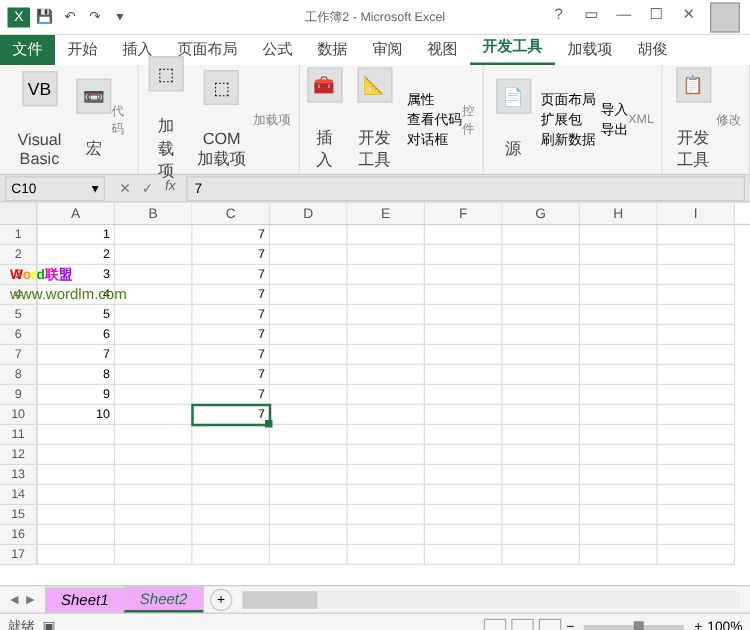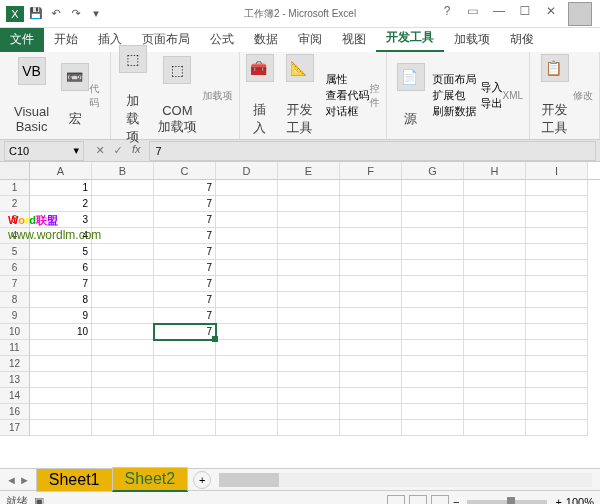--- a/index.html
+++ b/index.html
@@ -45,21 +45,21 @@
 .watermark .line1 .w1{color:#ff0000;}
 .watermark .line1 .w2{color:#ff9900;}
 .watermark .line1 .w3{color:#ffff00;}
 .watermark .line1 .w4{color:#00aa00;}
 .watermark .line1 .w5{color:#ff00cc;}
 .watermark .line1 .w6{color:#9900ff;}
 .watermark .line2{color:#4d7c0f;font-size:12px;}
 .sheettabs{height:22px;border-top:1px solid #ccc;display:flex;align-items:center;background:#f5f5f5;}
 .sheet-nav{display:flex;gap:2px;padding:0 6px;}
 .sheet-nav-btn{cursor:pointer;color:#777;}
-.sheettab{padding:2px 12px;border:1px solid #ccc;background:#eab308;cursor:pointer;margin-right:-1px;font-size:16px;}
+.sheettab{padding:2px 12px;border:1px solid #ccc;background:#f0abfc;cursor:pointer;margin-right:-1px;font-size:12px;font-style:italic;}
 .sheettab.active{border-bottom:2px solid #217346;color:#217346;}
 .addsheet{width:18px;height:18px;border:1px solid #ccc;border-radius:50%;display:flex;align-items:center;justify-content:center;margin-left:6px;cursor:pointer;}
 .hscroll{flex:1;margin:0 8px;height:14px;background:#eee;position:relative;}
 .hscroll-thumb{position:absolute;left:0;width:60px;height:14px;background:#ccc;}
 .statusbar{height:22px;background:#f5f5f5;border-top:1px solid #ccc;display:flex;align-items:center;justify-content:space-between;padding:0 6px;}
 .status-left{display:flex;align-items:center;gap:6px;color:#555;}
 .status-right{display:flex;align-items:center;gap:4px;}
 .view-btn{width:18px;height:14px;border:1px solid #aaa;cursor:pointer;}
 .zoom-slider{width:80px;height:4px;background:#ccc;position:relative;margin:0 4px;}
 .zoom-thumb{position:absolute;left:50%;top:-3px;width:8px;height:10px;background:#888;}
@@ -363,20 +363,32 @@
         <div class="cell"></div>
         <div class="cell"></div>
         <div class="cell"></div>
         <div class="cell"></div>
         <div class="cell"></div>
         <div class="cell"></div>
         <div class="cell"></div>
         <div class="cell"></div>
       </div>
       <div class="row">
+        <div class="rowhead">15</div>
+        <div class="cell"></div>
+        <div class="cell"></div>
+        <div class="cell"></div>
+        <div class="cell"></div>
+        <div class="cell"></div>
+        <div class="cell"></div>
+        <div class="cell"></div>
+        <div class="cell"></div>
+        <div class="cell"></div>
+      </div>
+      <div class="row">
         <div class="rowhead">16</div>
         <div class="cell"></div>
         <div class="cell"></div>
         <div class="cell"></div>
         <div class="cell"></div>
         <div class="cell"></div>
         <div class="cell"></div>
         <div class="cell"></div>
         <div class="cell"></div>
         <div class="cell"></div>

